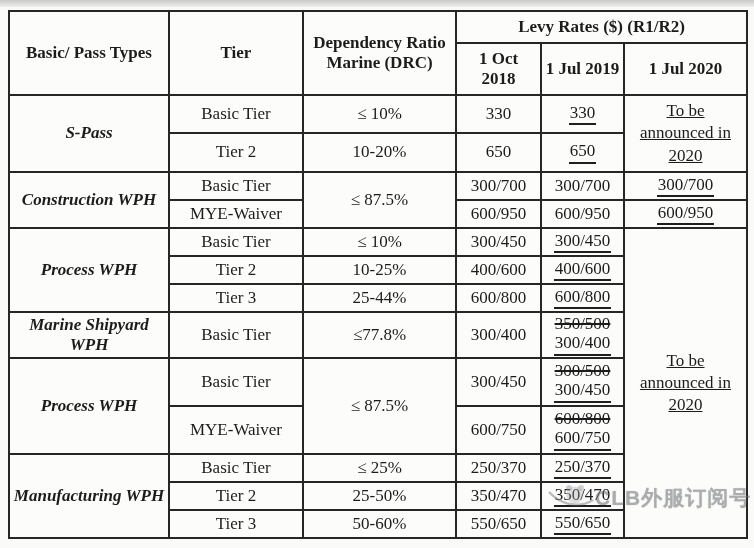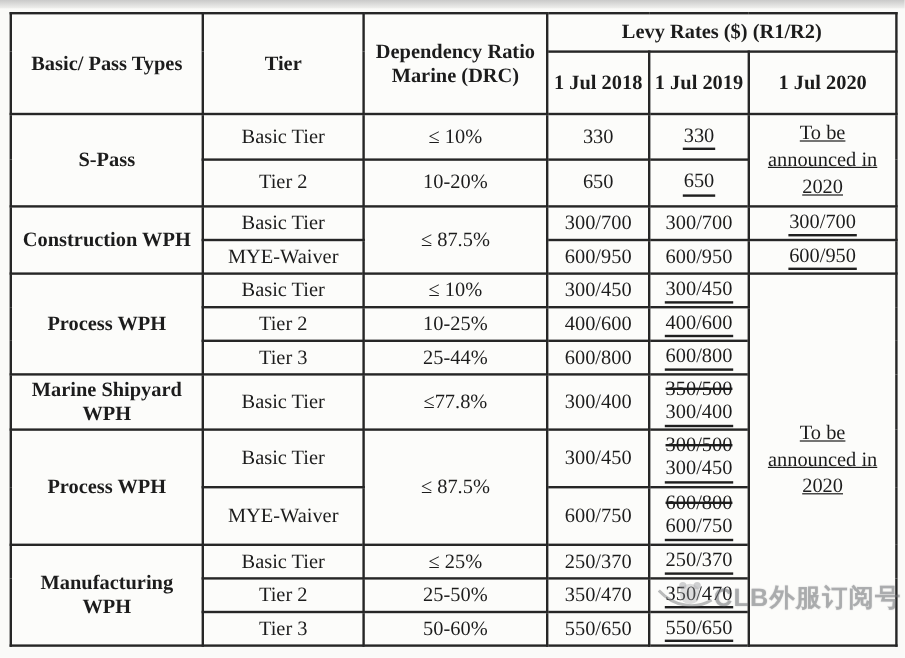--- a/index.html
+++ b/index.html
@@ -19,21 +19,21 @@
     background:#fcfcfa;
   }
   .levy th,.levy td{
     border:2px solid #262626;
     text-align:center;vertical-align:middle;
     padding:1px 3px;
     font-size:17px;line-height:1.2;
     overflow:hidden;
   }
   .levy th{font-weight:bold;}
-  td.sector{font-weight:bold;}
+  td.sector{font-weight:bold;font-style:italic;}
   .u{
     display:inline-block;
     border-bottom:2px solid #1f1f1f;
     padding:0 1px 1px 1px;
     line-height:1.1;
   }
   .strike{
     display:inline-block;
     text-decoration:line-through;
     text-decoration-thickness:2px;
@@ -73,21 +73,21 @@
       <col style="width:123px">
   </colgroup>
   <thead>
     <tr style="height:32px">
       <th rowspan="2">Basic/ Pass Types</th>
       <th rowspan="2">Tier</th>
       <th rowspan="2">Dependency Ratio Marine (DRC)</th>
       <th colspan="3">Levy Rates ($) (R1/R2)</th>
     </tr>
     <tr style="height:52px">
-      <th>1 Jul 2018</th>
+      <th>1 Oct 2018</th>
       <th>1 Jul 2019</th>
       <th>1 Jul 2020</th>
     </tr>
   </thead>
   <tbody>
 
     <tr style="height:38px">
       <td class="sector" rowspan="2">S-Pass</td>
       <td>Basic Tier</td>
       <td>≤ 10%</td>

